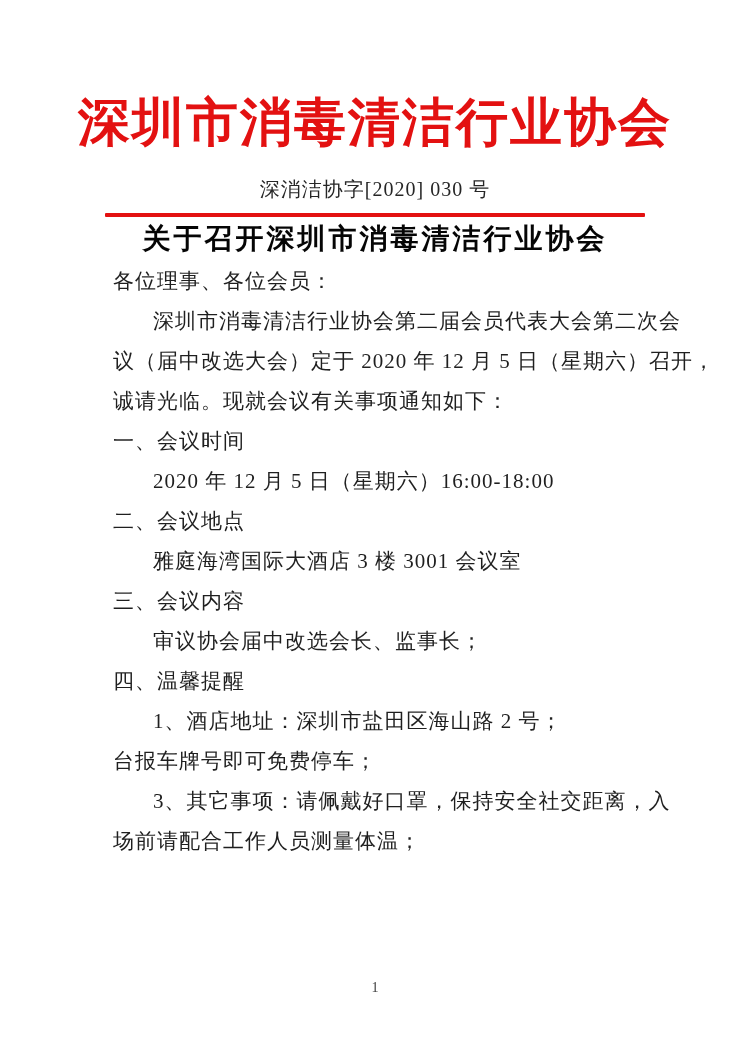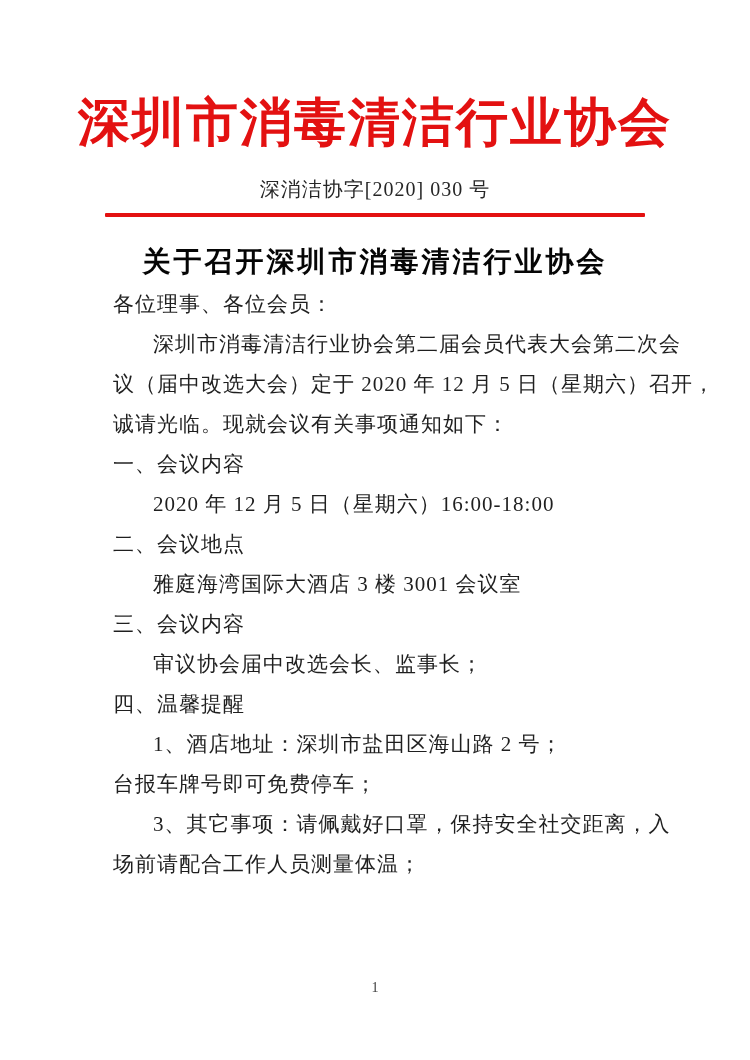--- a/index.html
+++ b/index.html
@@ -42,21 +42,20 @@
     color: #262626;
   }
   .red-rule {
     margin: 12px auto 0 auto;
     width: 540px;
     height: 3.5px;
     background: var(--accent);
     border-radius: 1px;
   }
   .notice-title {
-    margin-top: 23px;
     text-align: center;
     font-family: "Liberation Sans", "DejaVu Sans", sans-serif;
     font-weight: 800;
     font-size: 28px;
     line-height: 44px;
     letter-spacing: 3px;
     color: var(--title-ink);
   }
   .notice-title .title-line { display: block; white-space: nowrap; }
   .body-text {
@@ -96,21 +95,21 @@
 
   <h1 class="notice-title">
     <span class="title-line">关于召开深圳市消毒清洁行业协会</span>
   </h1>
 
   <div class="body-text" id="body-lines">
       <div class="body-line">各位理事、各位会员：</div>
       <div class="body-line indent">深圳市消毒清洁行业协会第二届会员代表大会第二次会</div>
       <div class="body-line">议（届中改选大会）定于 2020 年 12 月 5 日（星期六）召开，</div>
       <div class="body-line">诚请光临。现就会议有关事项通知如下：</div>
-      <div class="body-line">一、会议内容</div>
+      <div class="body-line">一、会议时间</div>
       <div class="body-line indent">2020 年 12 月 5 日（星期六）16:00-18:00</div>
       <div class="body-line">二、会议地点</div>
       <div class="body-line indent">雅庭海湾国际大酒店 3 楼 3001 会议室</div>
       <div class="body-line">三、会议内容</div>
       <div class="body-line indent">审议协会届中改选会长、监事长；</div>
       <div class="body-line">四、温馨提醒</div>
       <div class="body-line indent">1、酒店地址：深圳市盐田区海山路 2 号；</div>
       <div class="body-line">台报车牌号即可免费停车；</div>
       <div class="body-line indent">3、其它事项：请佩戴好口罩，保持安全社交距离，入</div>
       <div class="body-line">场前请配合工作人员测量体温；</div>

